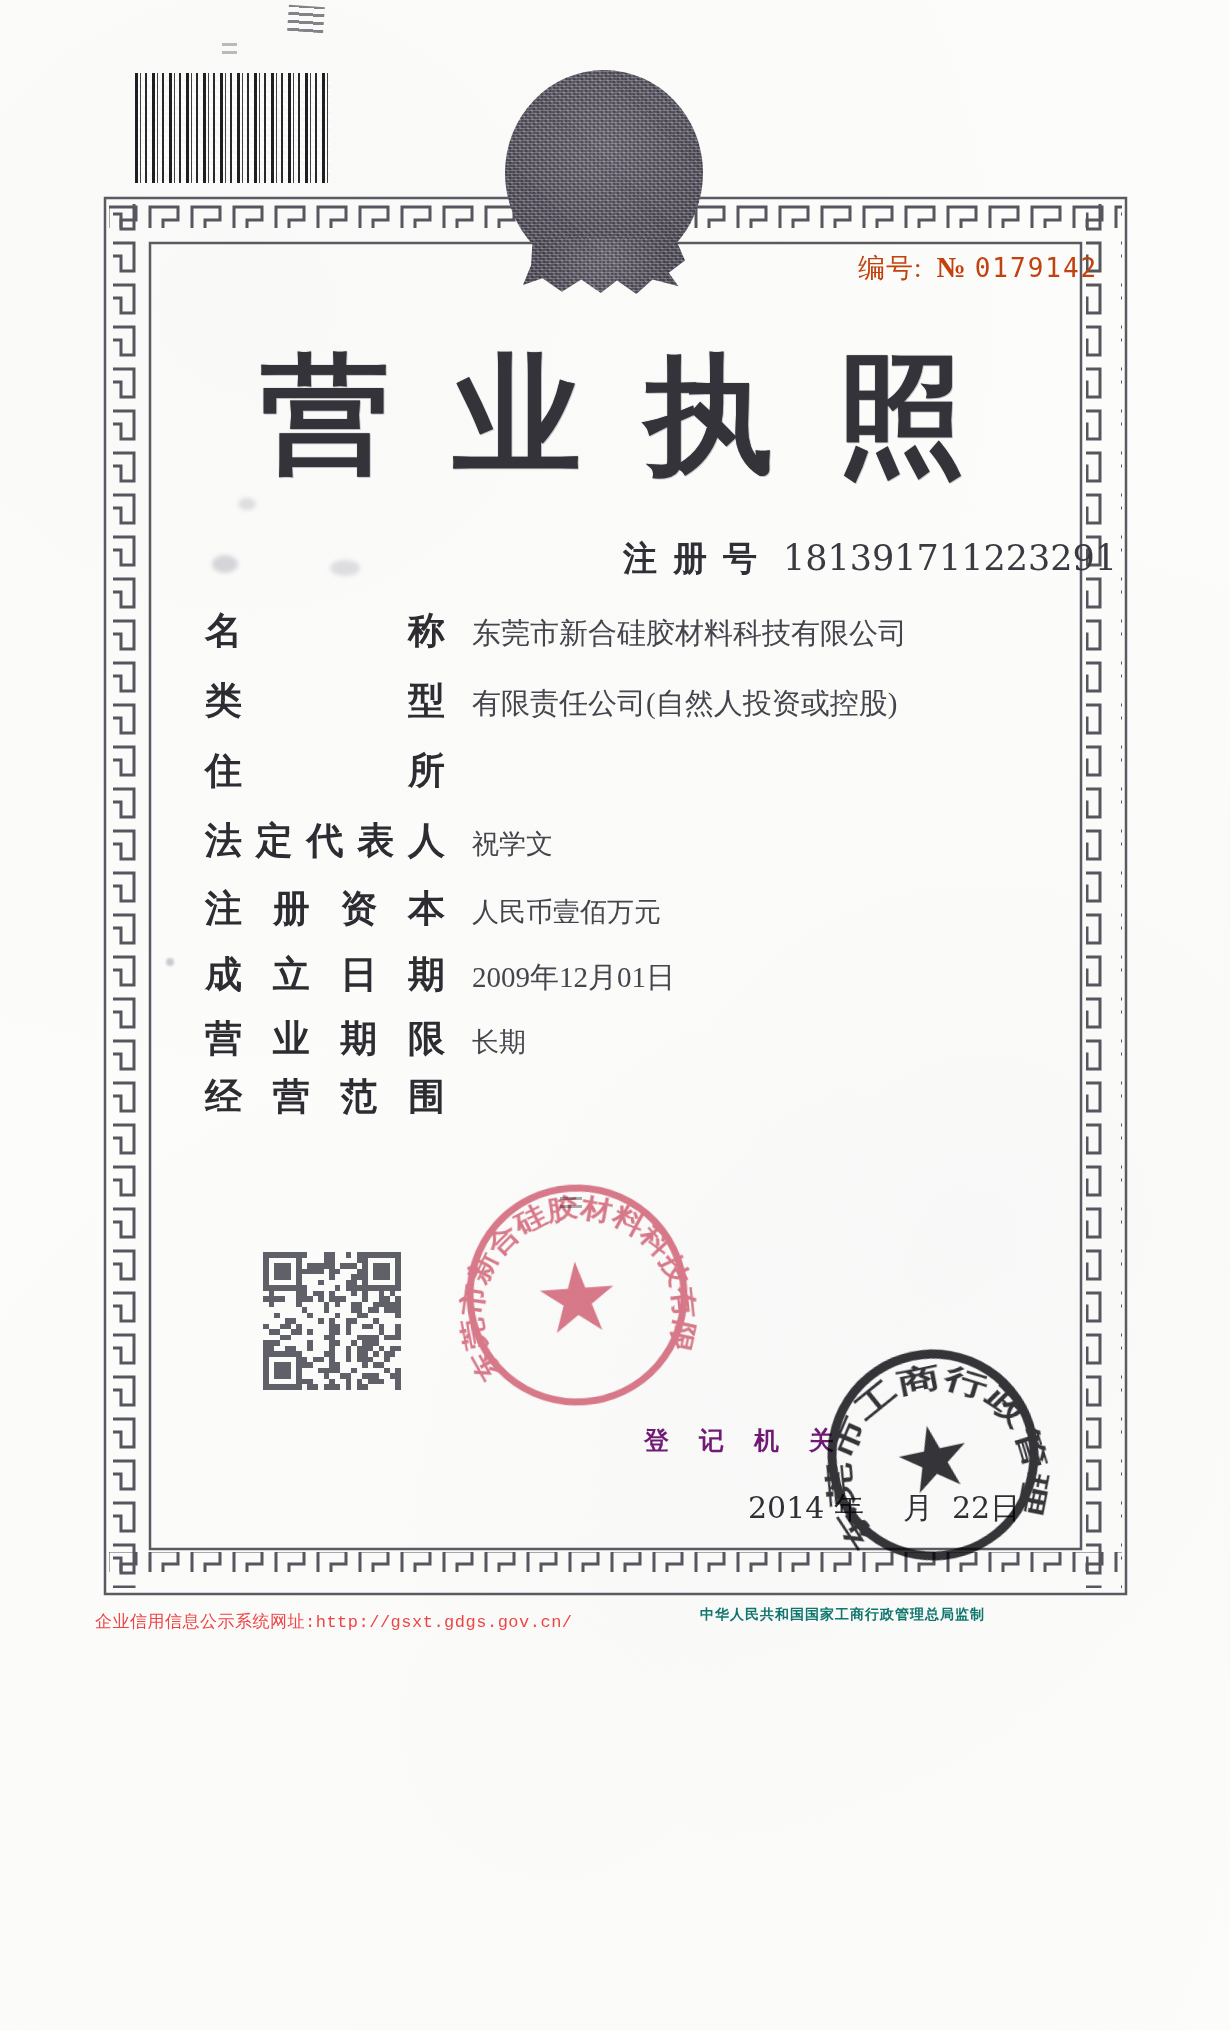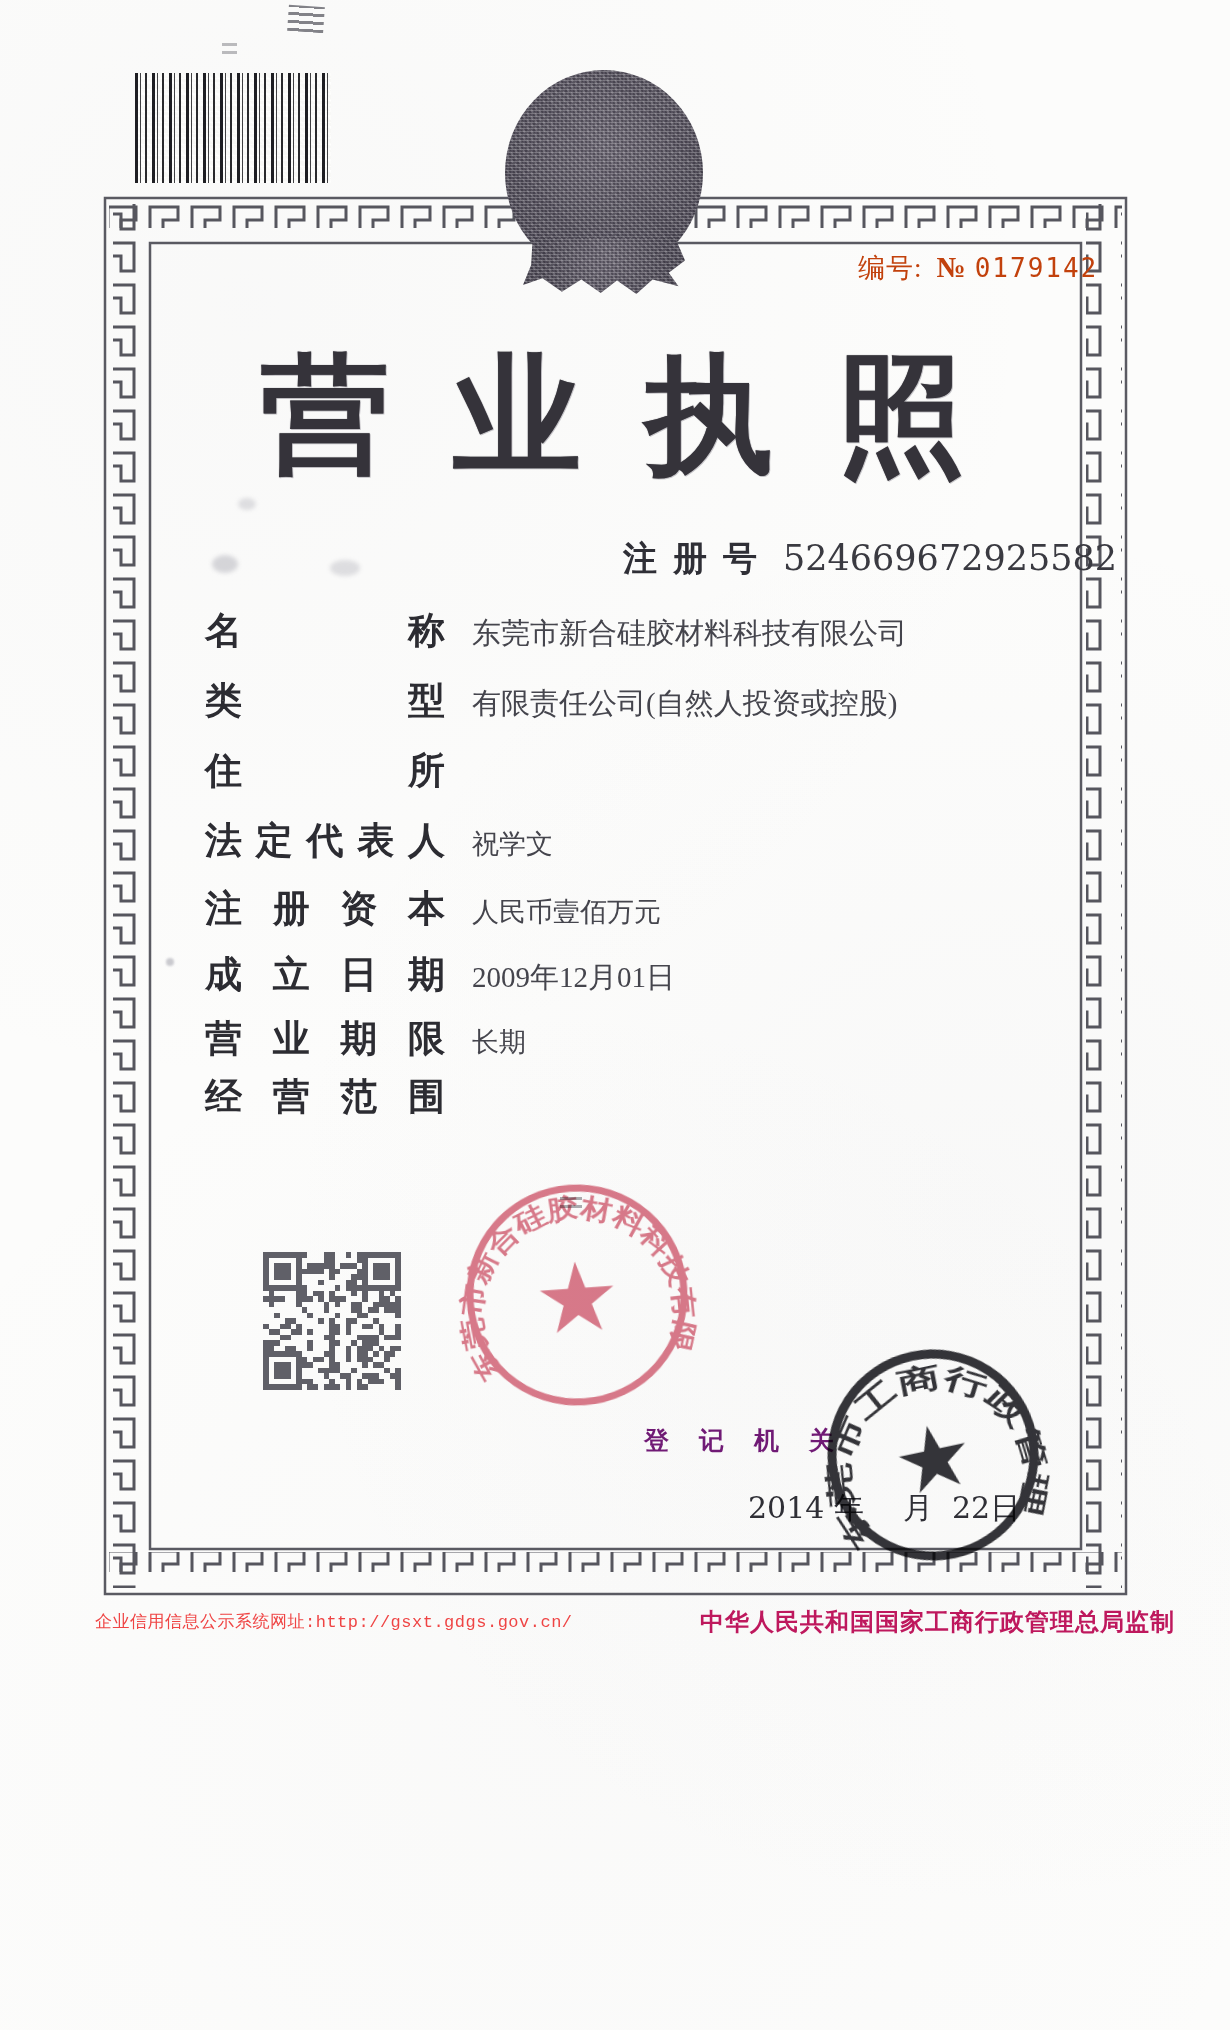--- a/index.html
+++ b/index.html
@@ -78,21 +78,21 @@
   
   .seal{z-index:7; mix-blend-mode:multiply;}
   .red-seal{left:455px; top:1173px; opacity:.78; transform:rotate(-4deg); filter:blur(.3px);}
   .black-seal{left:815px; top:1337px; opacity:.9; transform:rotate(-12deg); filter:blur(.3px);}
 
   
   .qr{left:263px; top:1252px; width:138px; height:138px; z-index:5; opacity:.88; filter:blur(.3px);}
 
   
   .footer-left{left:95px; top:1610px; z-index:5; font-family:"Liberation Mono", monospace; font-size:17px; color:#ef4444; letter-spacing:.5px;}
-  .footer-right{left:700px; top:1606px; z-index:5; font-size:24px; font-weight:700; color:#be185d; letter-spacing:1px;}
+  .footer-right{left:700px; top:1606px; z-index:5; font-size:14px; font-weight:700; color:#0f766e; letter-spacing:1px;}
 
   
   .art-lines{background:repeating-linear-gradient(0deg,#5a5a62 0 3px,transparent 3px 8px);}
   .a1{left:288px; top:6px; width:36px; height:26px; transform:rotate(4deg); opacity:.75; z-index:2;}
   .a2{left:222px; top:42px; width:15px; height:12px; opacity:.4; z-index:2;}
   .a3{left:560px; top:1192px; width:22px; height:16px; opacity:.5; z-index:6;}
   .smudge{border-radius:50%; filter:blur(2px); z-index:2; background:#a9a9b2;}
   .s1{left:212px; top:555px; width:26px; height:18px; opacity:.45;}
   .s2{left:330px; top:560px; width:30px; height:16px; opacity:.35;}
   .s3{left:238px; top:498px; width:18px; height:12px; opacity:.35;}
@@ -132,21 +132,21 @@
 <div class="abs grain emblem"></div>
 <div class="abs grain emblem-base"></div>
 
 <div class="abs serial">
   <span>编号:</span><span class="nosym">№</span><span class="digits">0179142</span>
 </div>
 
 <div class="abs title">营业执照</div>
 
 <div class="abs regno">
-  <span class="lbl">注册号</span><span class="val">524669672925582</span>
+  <span class="lbl">注册号</span><span class="val">181391711223291</span>
 </div>
 
 <div class="row" style="top:606px">
   <div class="lab">
       <span>名</span>
       <span>称</span>
     </div>
   <div class="val" style="font-size:29px">东莞市新合硅胶材料科技有限公司</div>
 </div>
 <div class="row" style="top:676px">

